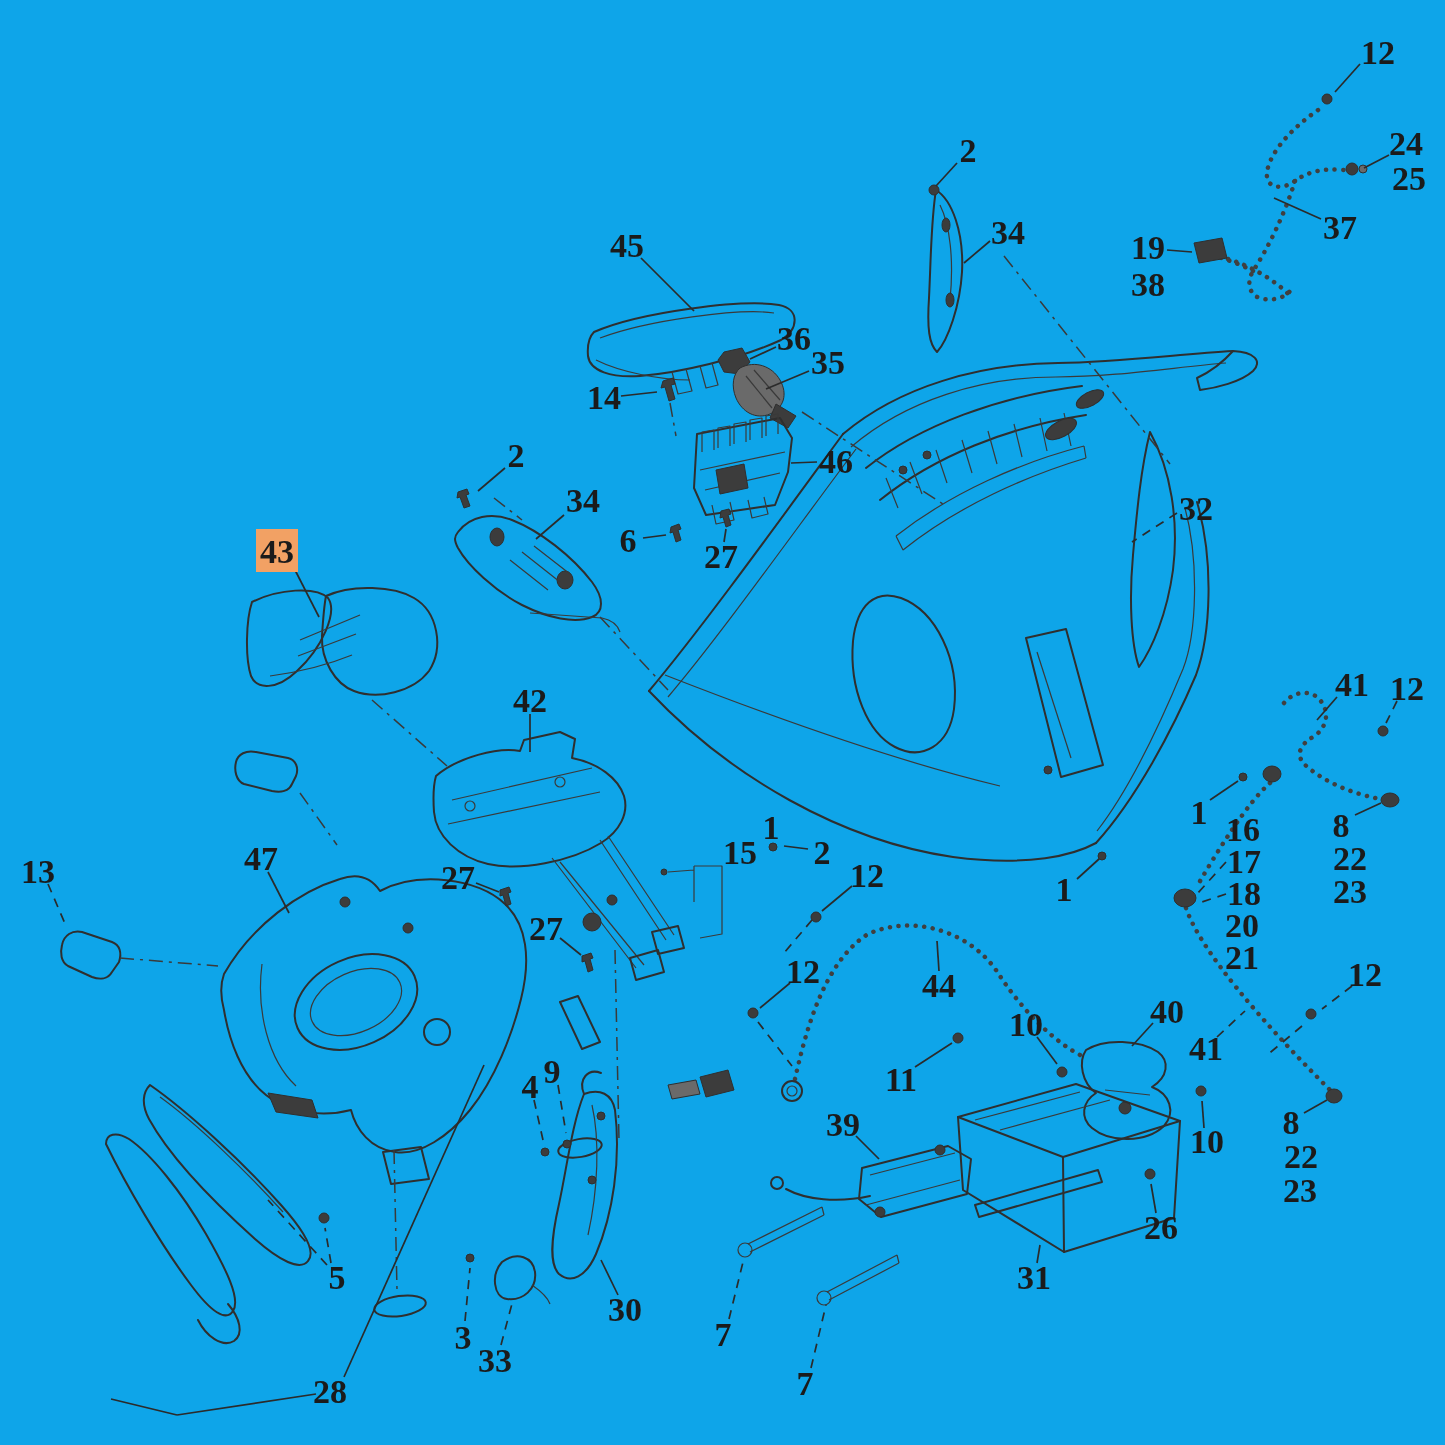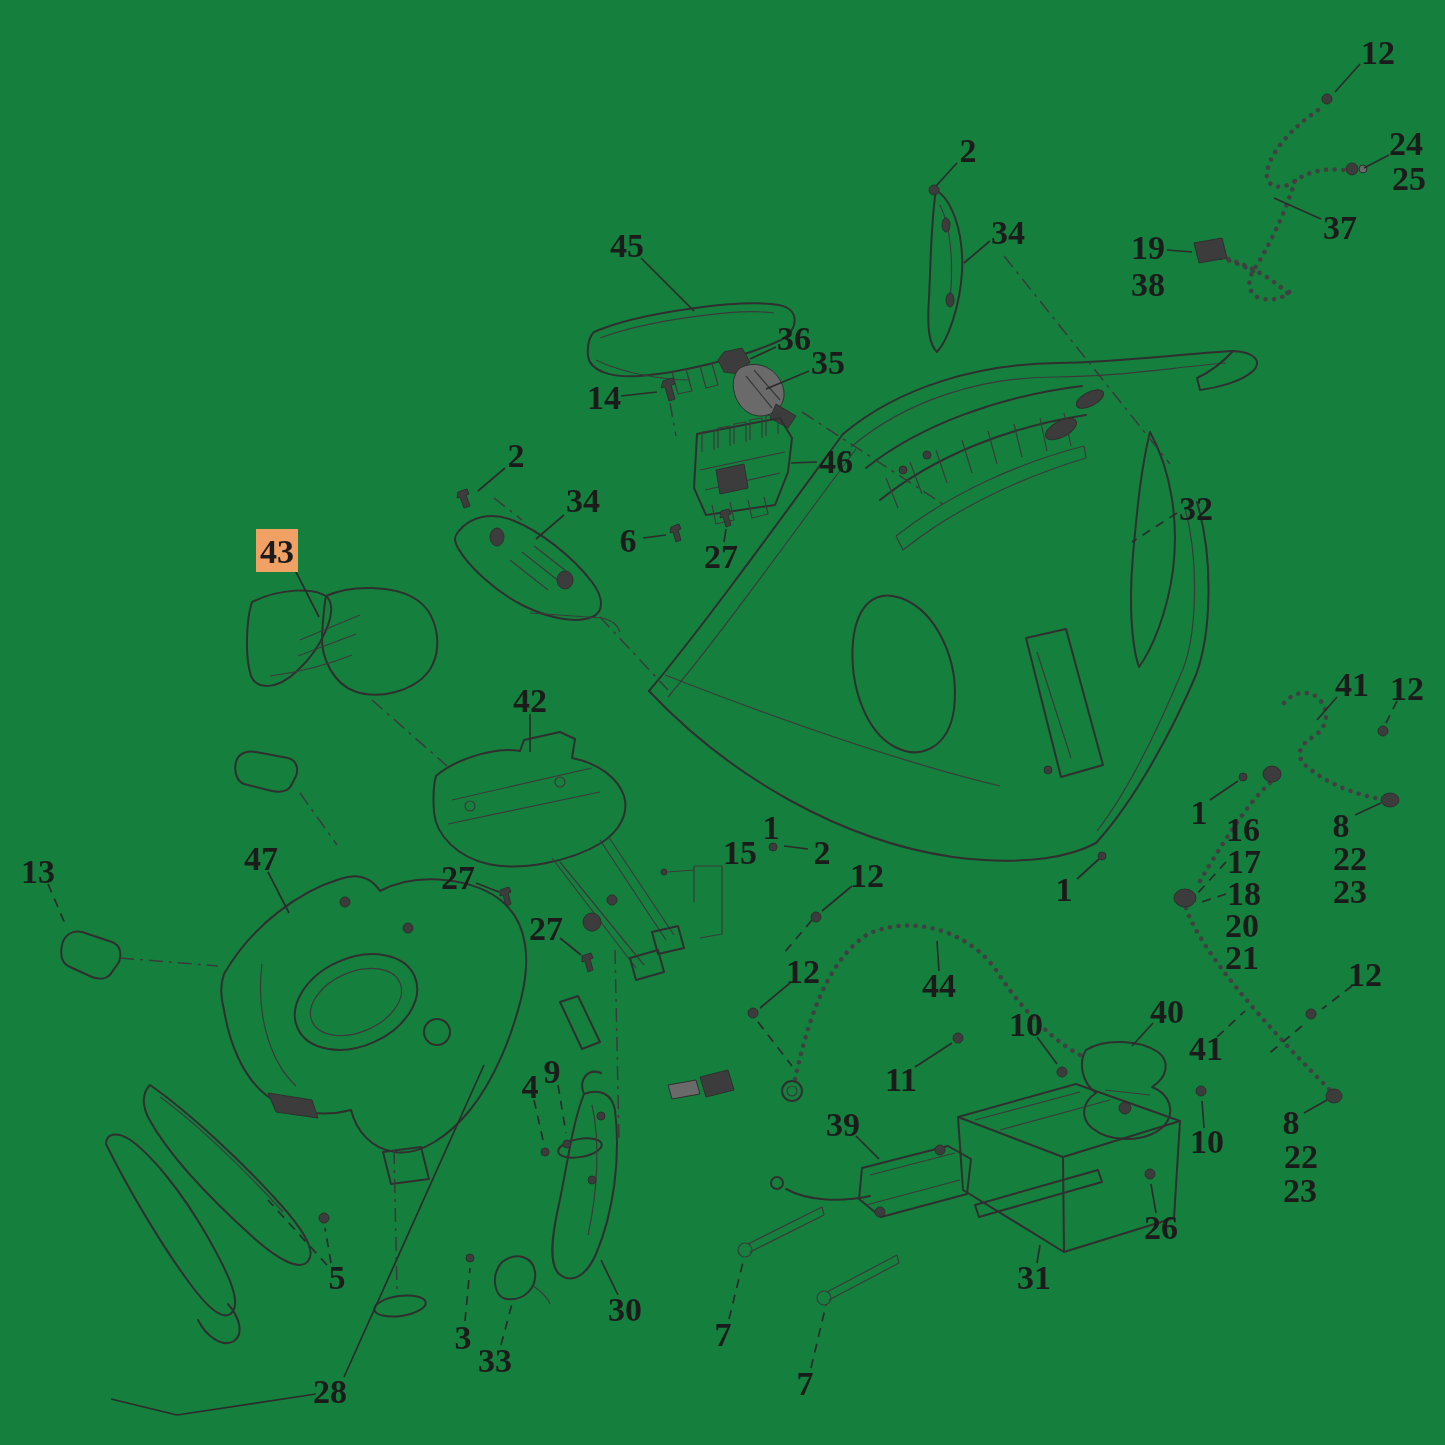--- a/index.html
+++ b/index.html
@@ -1,16 +1,16 @@
 <!DOCTYPE html>
 <html><head>
 <meta charset="utf-8">
 <style>
   html,body { margin:0; padding:0; background:#ffffff; }
-  .stage { position:relative; width:1445px; height:1445px; background:#15803d; overflow:hidden;
+  .stage { position:relative; width:1445px; height:1445px; background:#0ea5e9; overflow:hidden;
            font-family:"Liberation Serif", serif; }
   svg { position:absolute; left:0; top:0; }
   .part  { fill:none; stroke:#2f2f2f; stroke-width:2; stroke-linejoin:round; stroke-linecap:round; }
   .thin  { fill:none; stroke:#3a3a3a; stroke-width:1.2; stroke-linejoin:round; }
   .dark  { fill:#3c3c3c; stroke:#2f2f2f; stroke-width:1; }
   .mid   { fill:#6a6a6a; stroke:#2f2f2f; stroke-width:1; }
   .chain { fill:none; stroke:#404040; stroke-width:4.5; stroke-dasharray:0.1 8.5; stroke-linecap:round; }
   .lead  { stroke:#2b2b2b; stroke-width:1.7; fill:none; }
   .lbl   { font:bold 34px "Liberation Serif", serif; fill:#1b1b1b; }
 </style>

